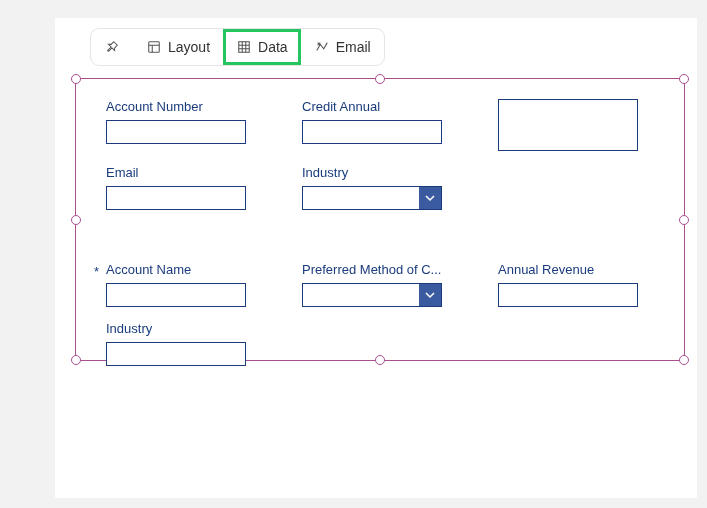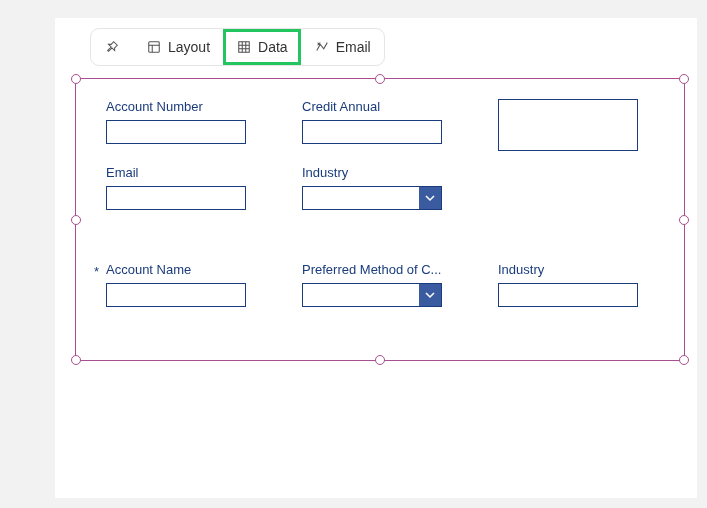--- a/index.html
+++ b/index.html
@@ -236,20 +236,24 @@
         <div class="field-select">
           <div class="select-body"></div>
           <div class="select-arrow">
             <svg width="10" height="10" viewBox="0 0 10 10">
                 <path d="M1 3 L5 7 L9 3" stroke="#fff" stroke-width="1.5" fill="none"></path>
               </svg>
           </div>
         </div>
       </div>
 
+      <div class="form-field">
+        <span class="field-label">Annual Revenue</span>
+        <div class="field-input"></div>
+      </div>
 
       <div class="form-field">
         <span class="field-label">Industry</span>
         <div class="field-input"></div>
       </div>
 
     </div>
   </div>
 
 </div>

